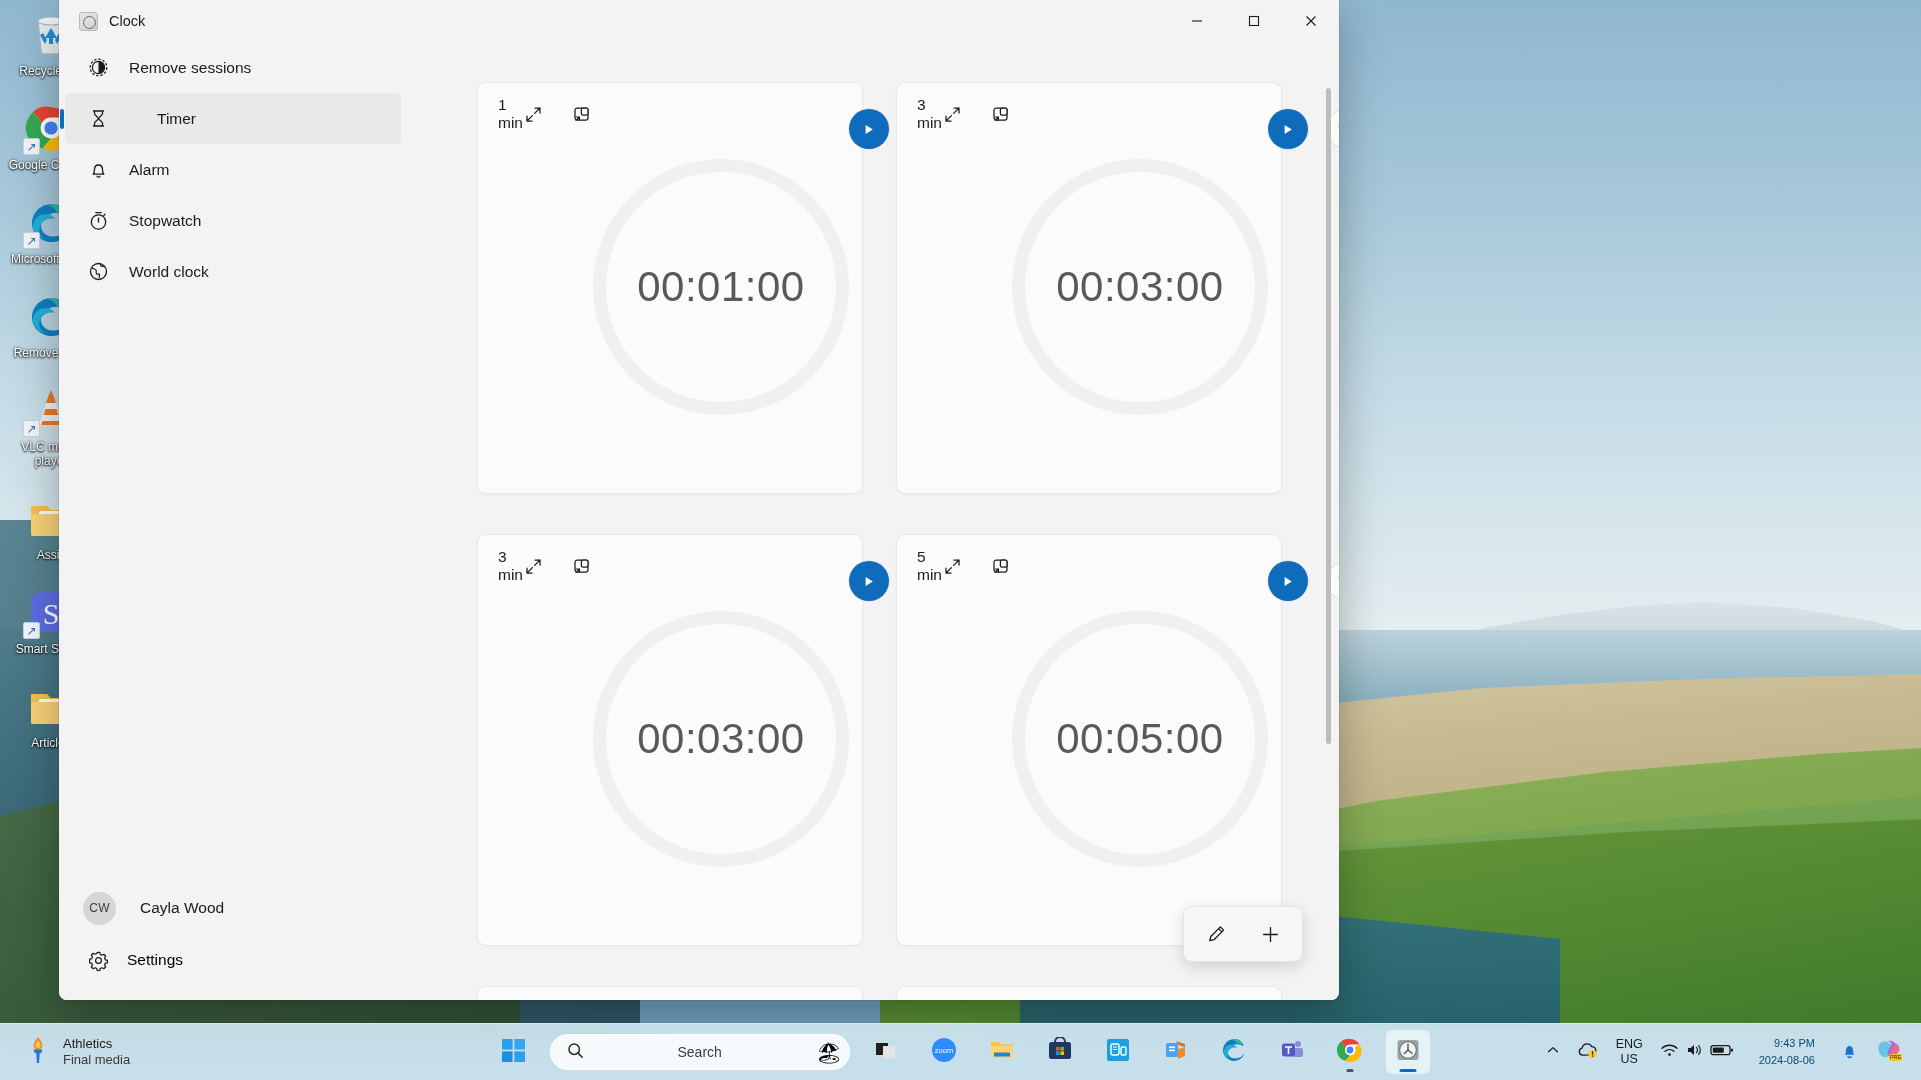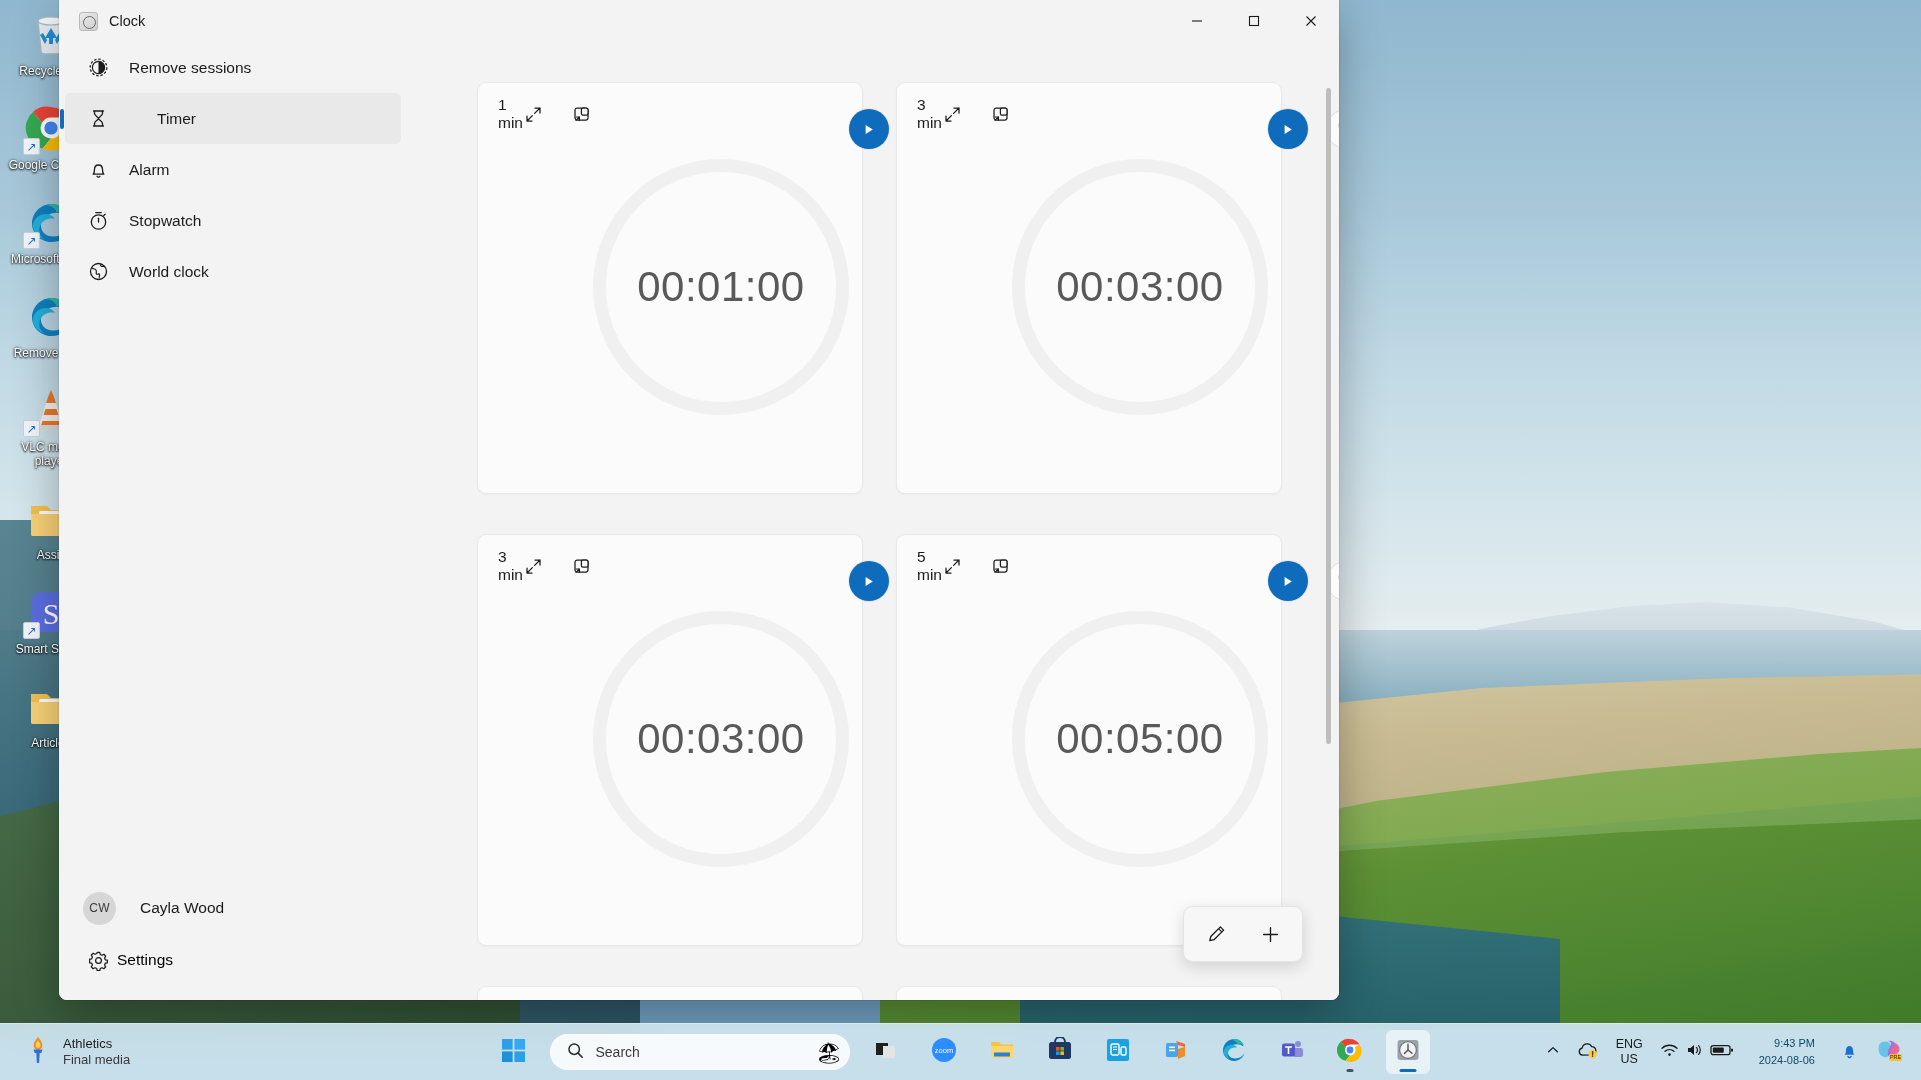--- a/index.html
+++ b/index.html
@@ -126,21 +126,21 @@
   .nav-label { font-size: 15.5px; }
   .sidebar-spacer { flex: 1; }
   .sidebar-bottom { padding: 0 6px; }
   .account-item { height: 52px; display: flex; align-items: center; gap: 24px; padding: 0 14px 0 18px; border-radius: 5px; cursor: default; }
   .avatar {
     width: 33px; height: 33px; border-radius: 50%; background: #d6d6d6;
     display: flex; align-items: center; justify-content: center;
     font-size: 12px; color: #3a3a3a; letter-spacing: .3px;
   }
   .account-name { font-size: 15.5px; color: #1b1b1b; }
-  .settings-item { height: 52px; display: flex; align-items: center; gap: 8px; padding: 0 14px 0 22px; border-radius: 5px; cursor: default; }
+  .settings-item { height: 52px; display: flex; align-items: center; gap: 18px; padding: 0 14px 0 22px; border-radius: 5px; cursor: default; }
 
   
   .content {
     flex: 1; background: #f3f3f3; position: relative; overflow: hidden;
     padding: 40px 0 0 0;
   }
   .cards-grid {
     display: grid; grid-template-columns: 386px 386px; gap: 40px 33px;
     padding-left: 70px;
   }
@@ -191,21 +191,21 @@
     background: rgba(206, 228, 238, .93); backdrop-filter: blur(18px);
     display: flex; align-items: center; z-index: 20;
     border-top: 1px solid rgba(255,255,255,.35);
   }
   .tb-widget { display: flex; align-items: center; gap: 11px; padding-left: 24px; cursor: default; }
   .widget-text { line-height: 16px; }
   .widget-title { font-size: 13px; color: #1b1b1b; }
   .widget-sub { font-size: 13px; color: #3a3a3a; }
   .tb-center {
     position: absolute; left: 50%; transform: translateX(-50%);
-    display: flex; align-items: center; gap: 14px;
+    display: flex; align-items: center; gap: 14px; text-align: center;
   }
   .tb-btn {
     width: 44px; height: 44px; display: flex; align-items: center; justify-content: center;
     border-radius: 6px; cursor: default; position: relative;
   }
   .tb-btn.active { background: rgba(255,255,255,.58); }
   .tb-indicator {
     position: absolute; bottom: 2px; left: 50%; transform: translateX(-50%);
     width: 17px; height: 3px; border-radius: 2px; background: #0f6cbd;
   }

